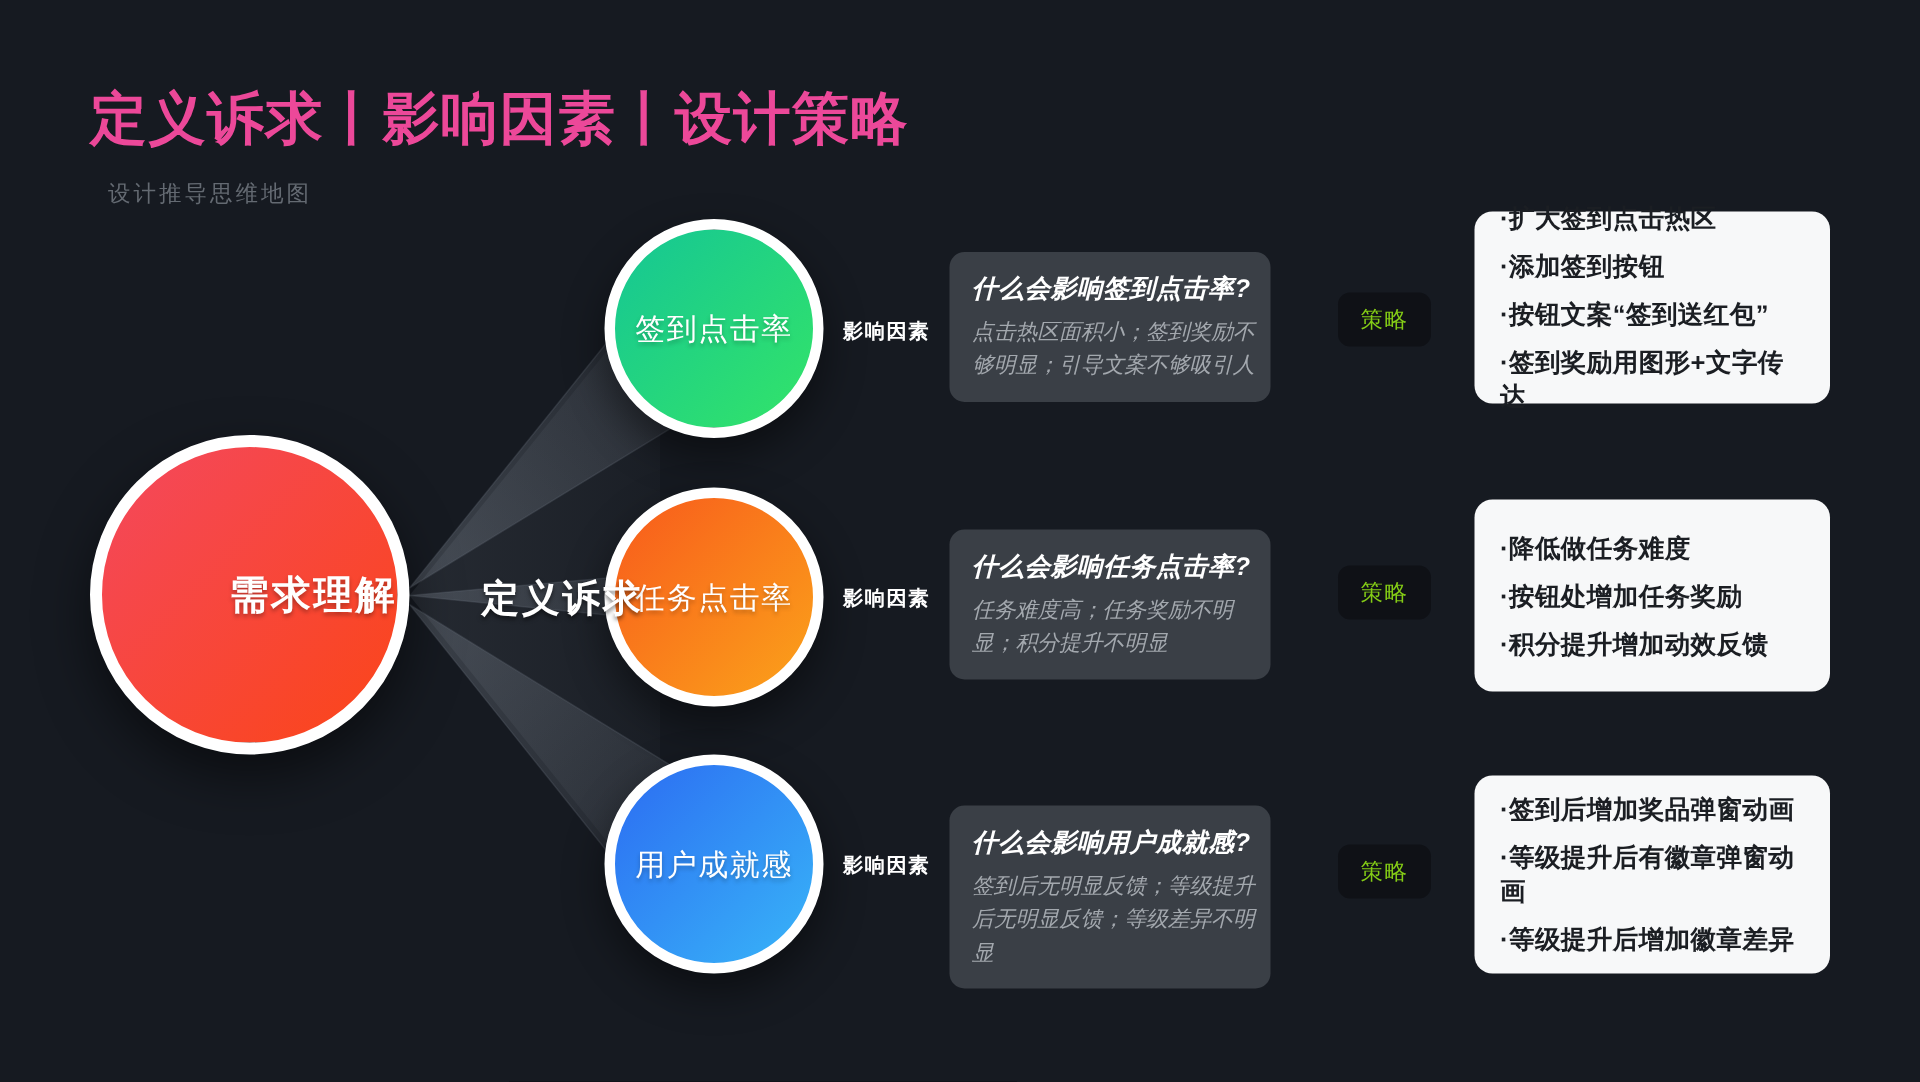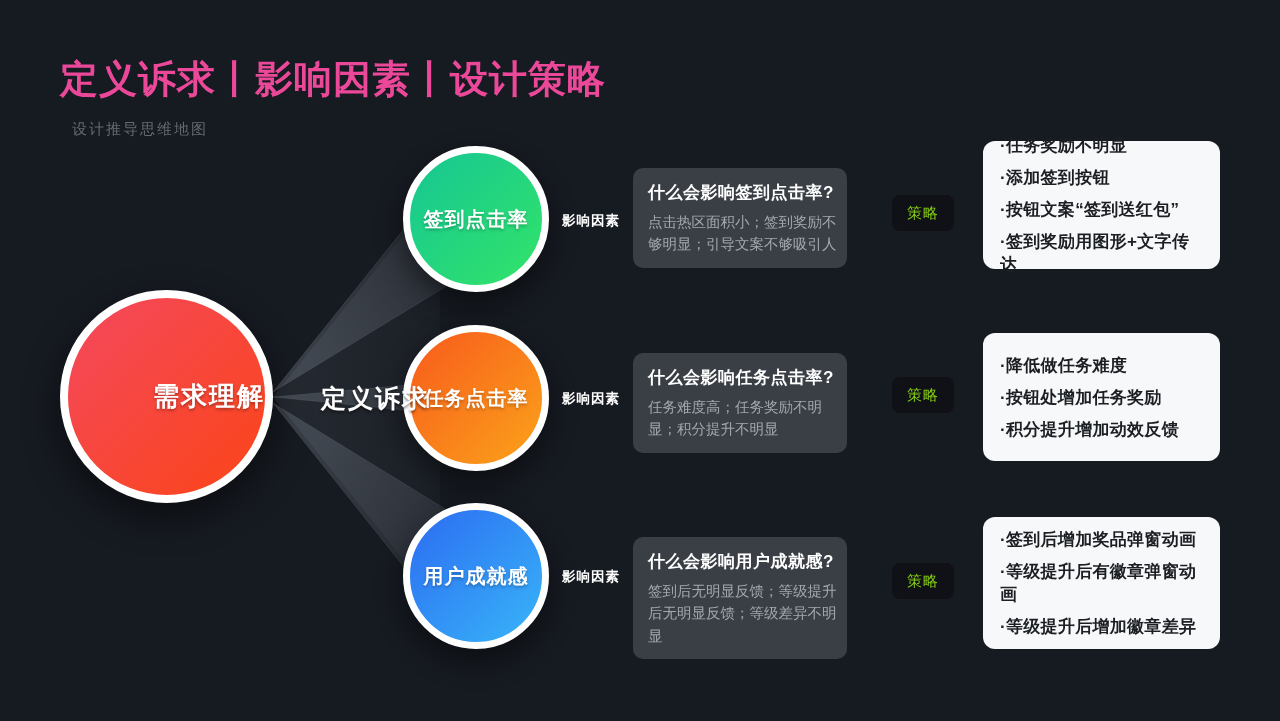--- a/index.html
+++ b/index.html
@@ -30,35 +30,35 @@
   }
   .branch-label{
     position:absolute;left:289px;top:382px;
     font-size:25px;font-weight:800;color:#ffffff;letter-spacing:2px;
     text-shadow:0 2px 3px rgba(0,0,0,.5);z-index:3;margin-left:32px;
   }
   .node-circle{
     position:absolute;left:403px;width:146px;height:146px;
     border-radius:50%;border:7px solid #ffffff;box-sizing:border-box;
     display:flex;align-items:center;justify-content:center;
-    color:#fff;font-size:20px;font-weight:700;letter-spacing:1px;
+    color:#fff;font-size:20px;font-weight:400;letter-spacing:1px;
     box-shadow:0 12px 28px rgba(0,0,0,.45);
     text-shadow:0 2px 3px rgba(0,0,0,.25);z-index:2;
   }
   .n0{top:146px;background:linear-gradient(135deg,#15C695 0%,#33E468 100%);}
   .n1{top:325px;background:linear-gradient(135deg,#F85A1C 0%,#FBA31A 100%);}
   .n2{top:503px;background:linear-gradient(135deg,#2C6CF2 0%,#38B5F8 100%);}
   .factor-label{
     position:absolute;left:562px;width:70px;
     font-size:13.5px;font-weight:700;color:#ffffff;letter-spacing:1px;z-index:2;
   }
   .f0{top:212px;} .f1{top:390px;} .f2{top:568px;}
   .question-card{
     position:absolute;left:633px;width:214px;min-height:90px;box-sizing:border-box;
-    background:#3A3F46;border-radius:10px;padding:13px 5px 12px 15px;z-index:2;
+    background:#3A3F46;border-radius:10px;padding:13px 5px 12px 15px;z-index:2;font-style:italic;
   }
   .q0{top:168px;} .q1{top:353px;} .q2{top:537px;}
   .q-title{font-size:17px;font-weight:800;color:#ffffff;margin:0 0 7px 0;letter-spacing:.5px;}
   .q-body{font-size:14.5px;color:#A3A8AE;line-height:1.55;margin:0;}
   .strategy-btn{
     position:absolute;left:892px;width:62px;height:36px;
     background:#0F1116;border-radius:8px;
     display:flex;align-items:center;justify-content:center;
     color:#84cc16;font-size:15px;font-weight:500;letter-spacing:1px;z-index:2;text-align:right;
   }
@@ -113,21 +113,21 @@
   <div class="node-circle n0">
     <span>签到点击率</span>
   </div>
   <div class="factor-label f0">影响因素</div>
   <div class="question-card q0">
     <p class="q-title">什么会影响签到点击率?</p>
     <p class="q-body">点击热区面积小；签到奖励不够明显；引导文案不够吸引人</p>
   </div>
   <div class="strategy-btn b0">策略</div>
   <div class="strategy-card s0">
-    <div class="s-item">·任务奖励不明显</div>
+    <div class="s-item">·扩大签到点击热区</div>
     <div class="s-item">·添加签到按钮</div>
     <div class="s-item">·按钮文案“签到送红包”</div>
     <div class="s-item">·签到奖励用图形+文字传达</div>
   </div>
 
   <div class="node-circle n1">
     <span>任务点击率</span>
   </div>
   <div class="factor-label f1">影响因素</div>
   <div class="question-card q1">

